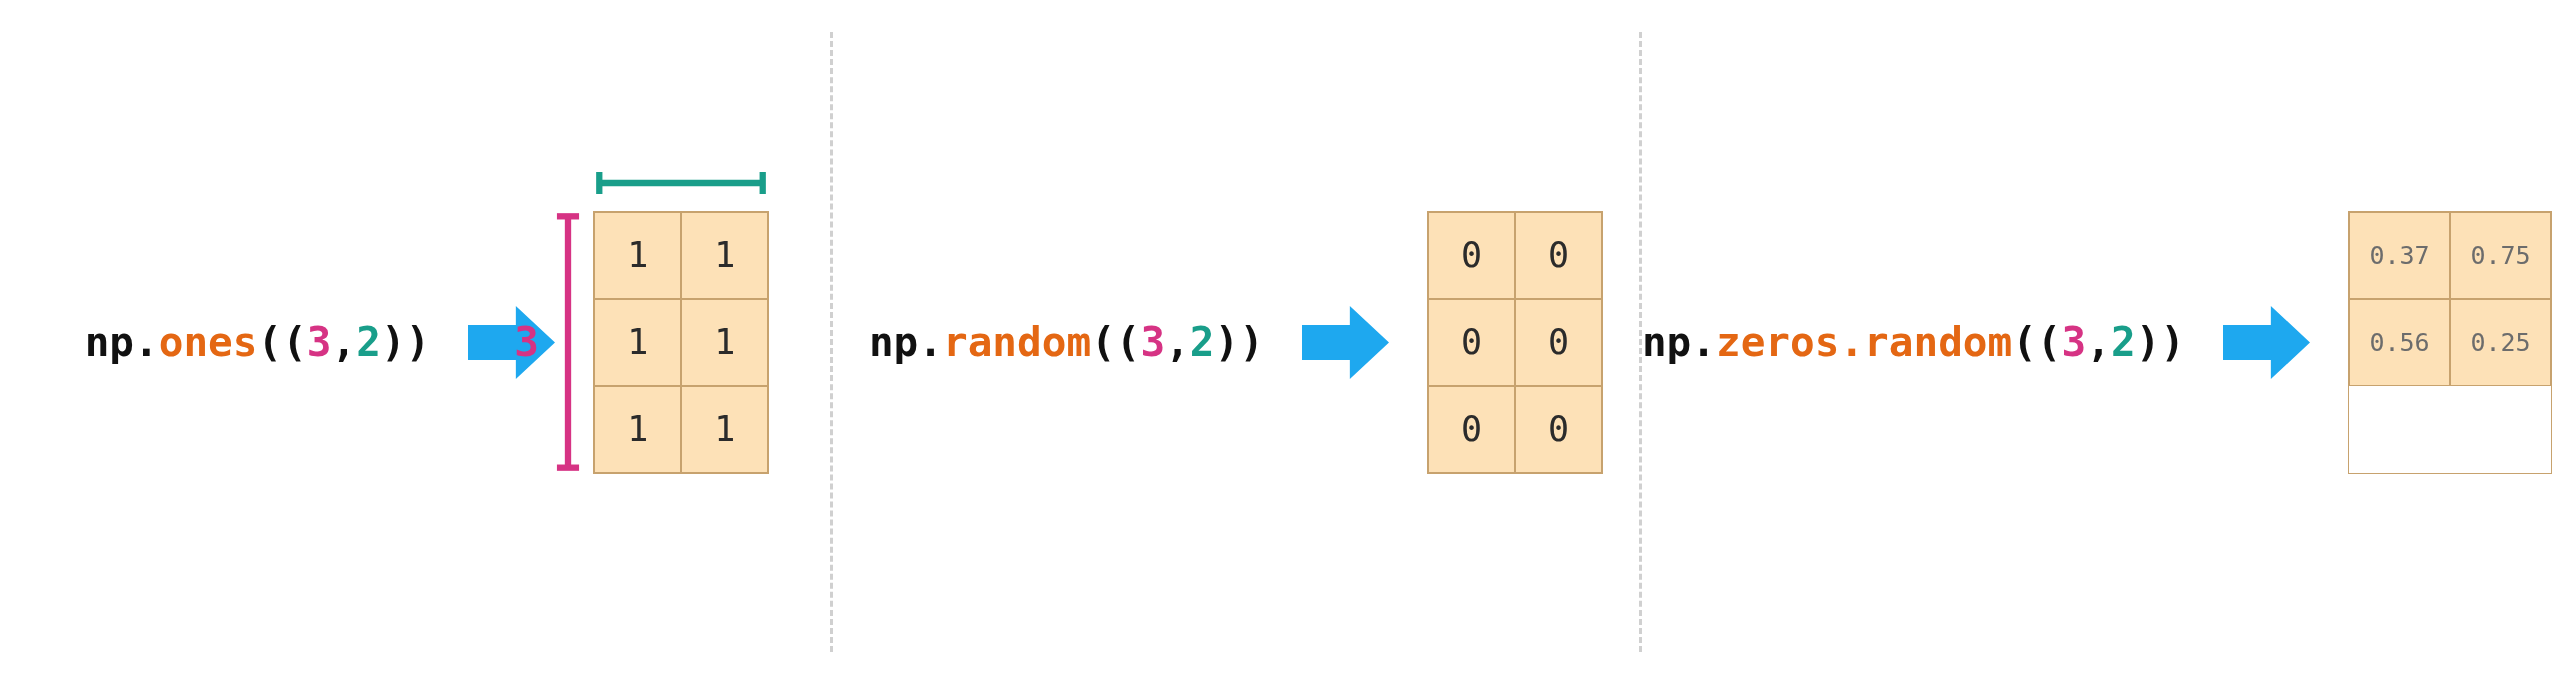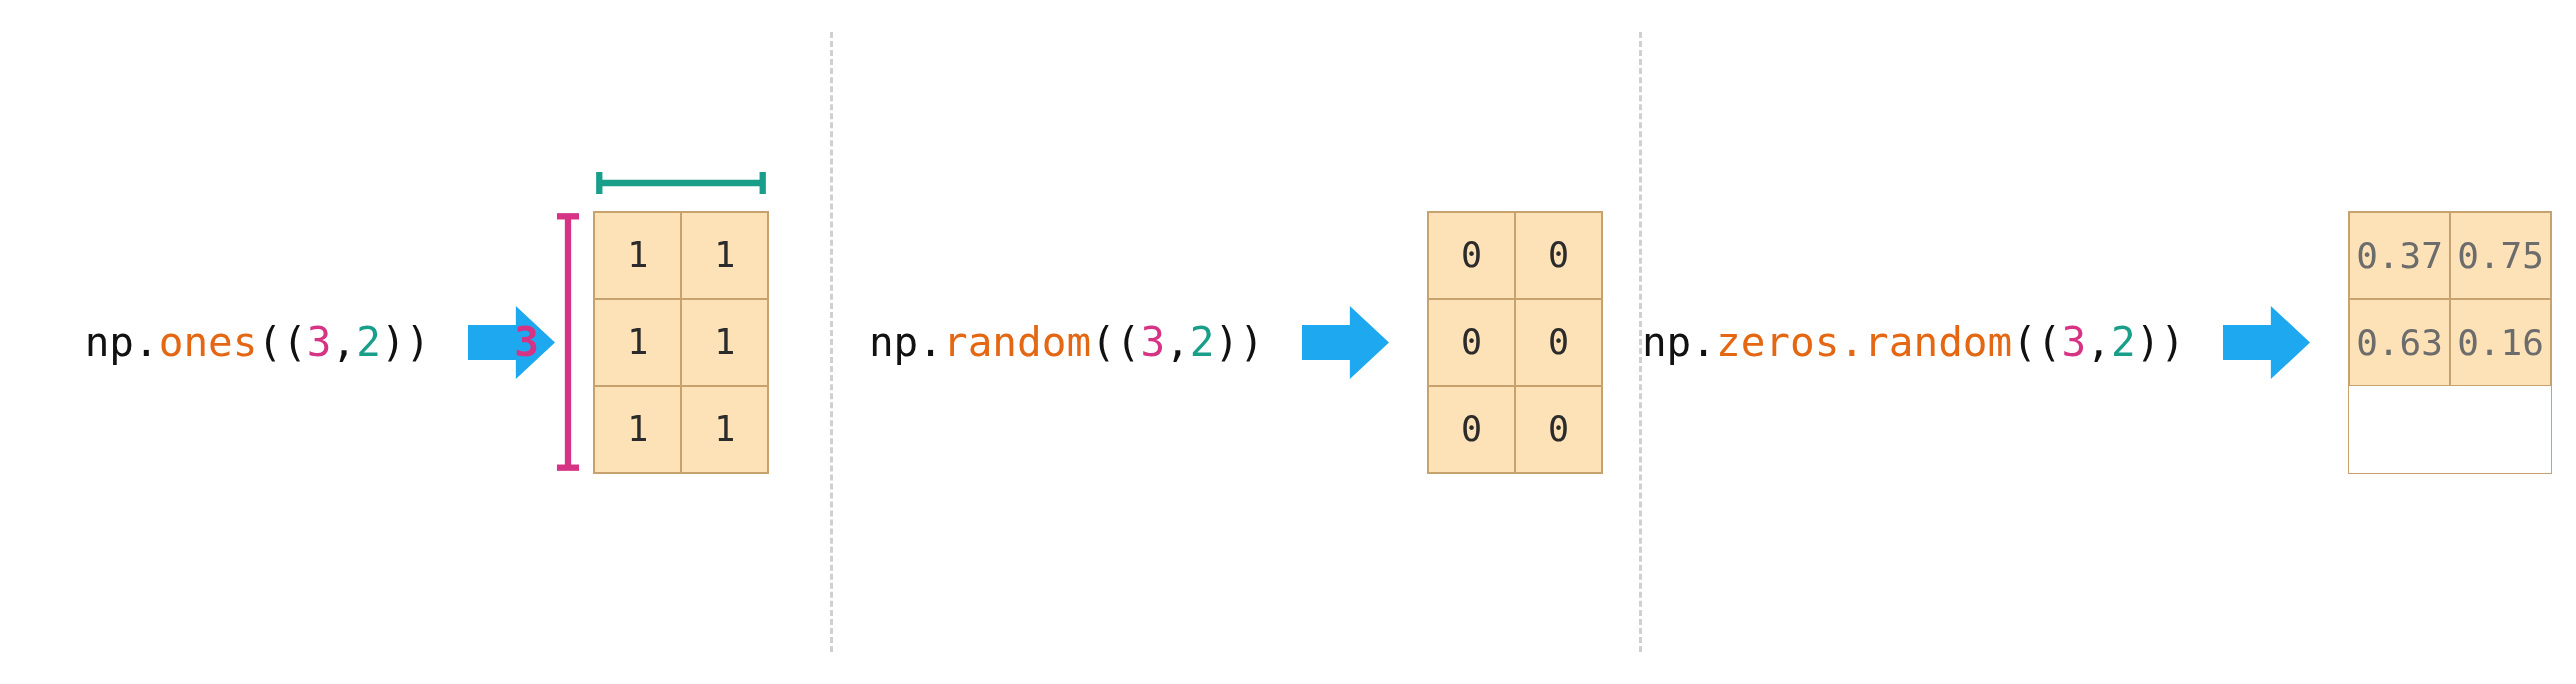--- a/index.html
+++ b/index.html
@@ -25,21 +25,21 @@
     gap: 38px;
     height: 100%;
   }
   .divider {
     width: 0;
     height: 100%;
     border-left: 3.2px dashed #d0d0d0;
   }
   .code {
     font-size: 41px;
-    font-weight: 400;
+    font-weight: 700;
     white-space: nowrap;
     color: #111111;
   }
   .fn   { color: #e46713; }
   .num1 { color: #d63384; } 
   .num2 { color: #199e8a; } 
   .arrow {
     width: 87px;
     height: 87px;
     flex: none;
@@ -84,21 +84,21 @@
     display: flex;
     align-items: center;
     justify-content: center;
     background: #fde1b7;
     border: 0.8px solid #c7a26e;
     font-size: 35px;
     font-weight: 500;
     color: #2b2b2b;
   }
   .cell.small {
-    font-size: 36px;
+    font-size: 25px;
     color: #6c6c6c;
   }
 </style>
 </head>
 <body>
 
 <div class="wrap">
 
   <div class="panel">
     <div class="code">
@@ -167,20 +167,20 @@
     </div>
     <div class="arrow">
       <svg viewBox="0 0 100 100" width="87" height="87">
           <polygon points="0,30 55,30 55,8 100,50 55,92 55,70 0,70" fill="#1ea8ef"></polygon>
         </svg>
     </div>
     <div class="matrix-area">
       <div class="matrix" style="grid-template-columns: repeat(2, 101px); grid-template-rows: repeat(3, 87px);">
           <div class="cell small">0.37</div>
           <div class="cell small">0.75</div>
-          <div class="cell small">0.63</div>
-          <div class="cell small">0.16</div>
+          <div class="cell small">0.56</div>
+          <div class="cell small">0.25</div>
         </div>
     </div>
   </div>
 
 </div>
 
 
 </body></html>

